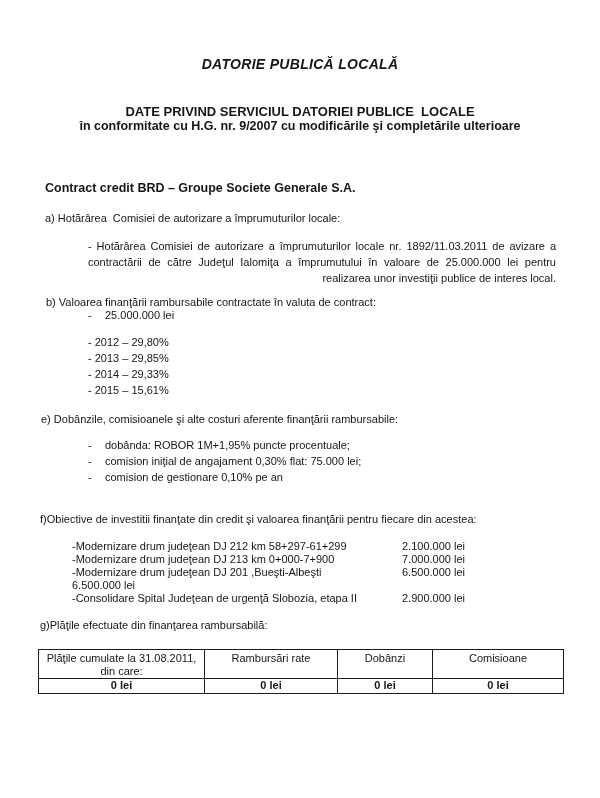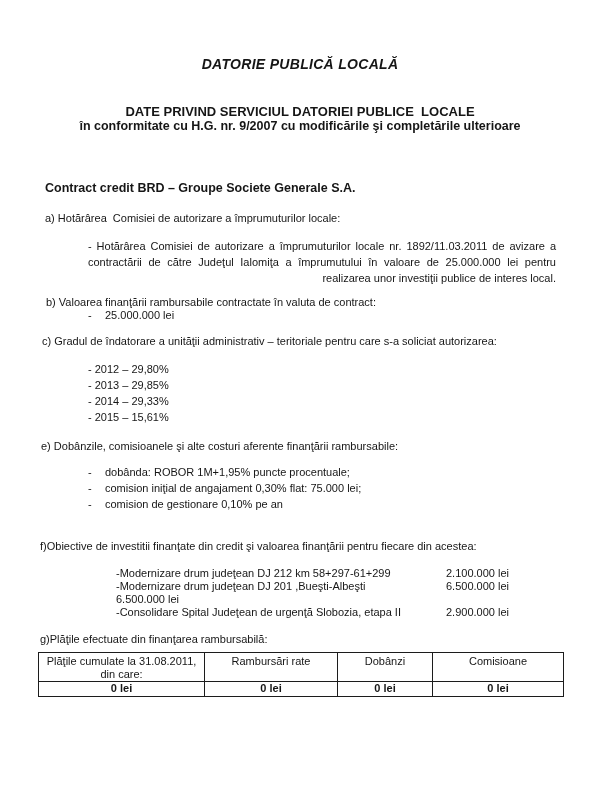--- a/index.html
+++ b/index.html
@@ -51,26 +51,26 @@
     margin-left: 40px;
     width: 520px;
     line-height: 16px;
   }
   .label-e { margin-top: 14px; margin-left: 41px; }
   .e-items { margin-top: 11px; line-height: 16px; }
   .e-item { margin-left: 88px; }
   .e-item .dash { display: inline-block; width: 17px; }
   .label-f { margin-top: 27px; margin-left: 40px; }
   .f-items { margin-top: 14px; line-height: 13px; }
-  .f-item { display: flex; margin-left: 116px; }
+  .f-item { display: flex; margin-left: 72px; }
   .f-item .f-name { width: 330px; }
   .f-item .f-amount { }
   .label-g { margin-top: 14px; margin-left: 40px; }
   .pay-table {
-    margin-top: 7px;
+    margin-top: 18px;
     margin-left: 38px;
     width: 521px;
     border-collapse: collapse;
     table-layout: fixed;
     padding-left: 16px;
   }
   .pay-table td {
     border: 1.5px solid #1c1c1c;
     text-align: center;
     padding: 0;
@@ -105,21 +105,20 @@
     <div class="jline">contractării de către Judeţul Ialomiţa a împrumutului în valoare de 25.000.000 lei pentru</div>
     <div class="jline-last">realizarea unor investiţii publice de interes local.</div>
   </div>
 
   <div class="sec-label label-b">b) Valoarea finanţării rambursabile contractate în valuta de contract:</div>
 
   <div class="value-b">
     <span class="dash">-</span><span>25.000.000 lei</span>
   </div>
 
-  <div class="sec-label label-c">c) Gradul de îndatorare a unităţii administrativ – teritoriale pentru care s-a soliciat autorizarea:</div>
 
   <div class="c-items">
     <div>- 2012 – 29,80%</div>
     <div>- 2013 – 29,85%</div>
     <div>- 2014 – 29,33%</div>
     <div>- 2015 – 15,61%</div>
   </div>
 
 
   <div class="sec-label label-e">e) Dobânzile, comisioanele şi alte costuri aferente finanţării rambursabile:</div>
@@ -135,20 +134,24 @@
       <span class="dash">-</span><span>comision de gestionare 0,10% pe an</span>
     </div>
   </div>
 
   <div class="sec-label label-f">f)Obiective de investitii finanţate din credit şi valoarea finanţării pentru fiecare din acestea:</div>
 
   <div class="f-items">
     <div class="f-item">
       <span class="f-name">-Modernizare drum judeţean DJ 212 km 58+297-61+299</span>
       <span class="f-amount">2.100.000 lei</span>
+    </div>
+    <div class="f-item">
+      <span class="f-name">-Modernizare drum judeţean DJ 213 km 0+000-7+900</span>
+      <span class="f-amount">7.000.000 lei</span>
     </div>
     <div class="f-item">
       <span class="f-name">-Modernizare drum judeţean DJ 201 ,Bueşti-Albeşti</span>
       <span class="f-amount">6.500.000 lei</span>
     </div>
     <div class="f-item">
       <span class="f-amount">6.500.000 lei</span>
     </div>
     <div class="f-item">
       <span class="f-name">-Consolidare Spital Judeţean de urgenţă Slobozia, etapa II</span>

